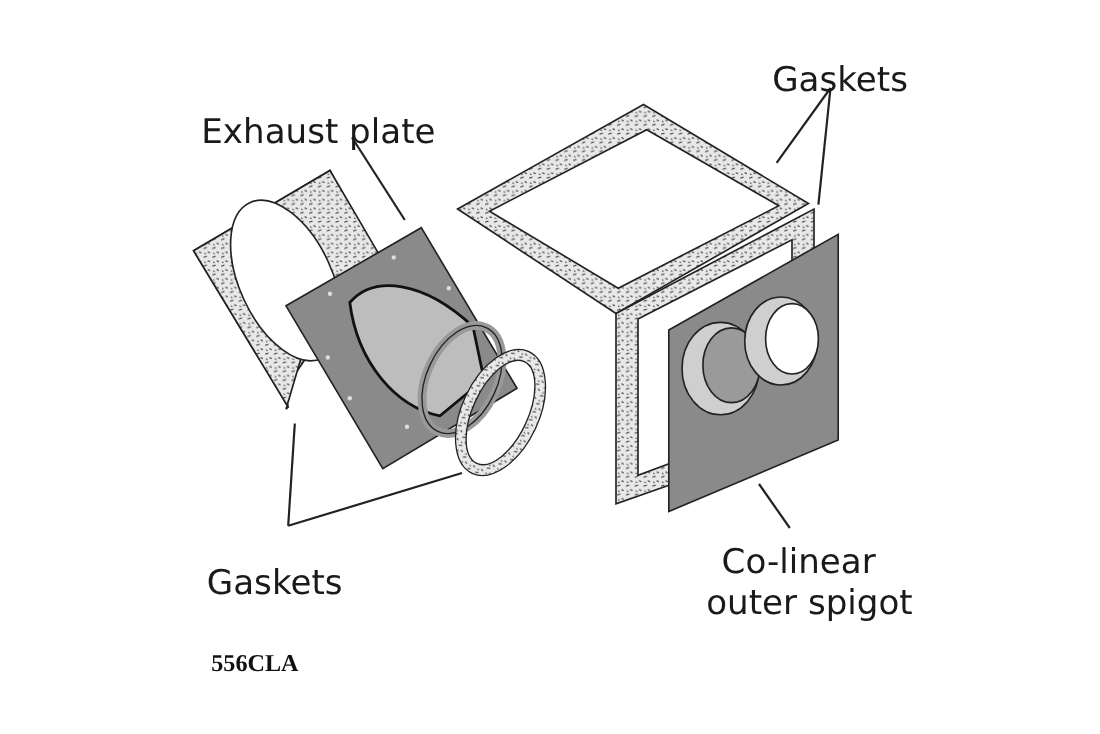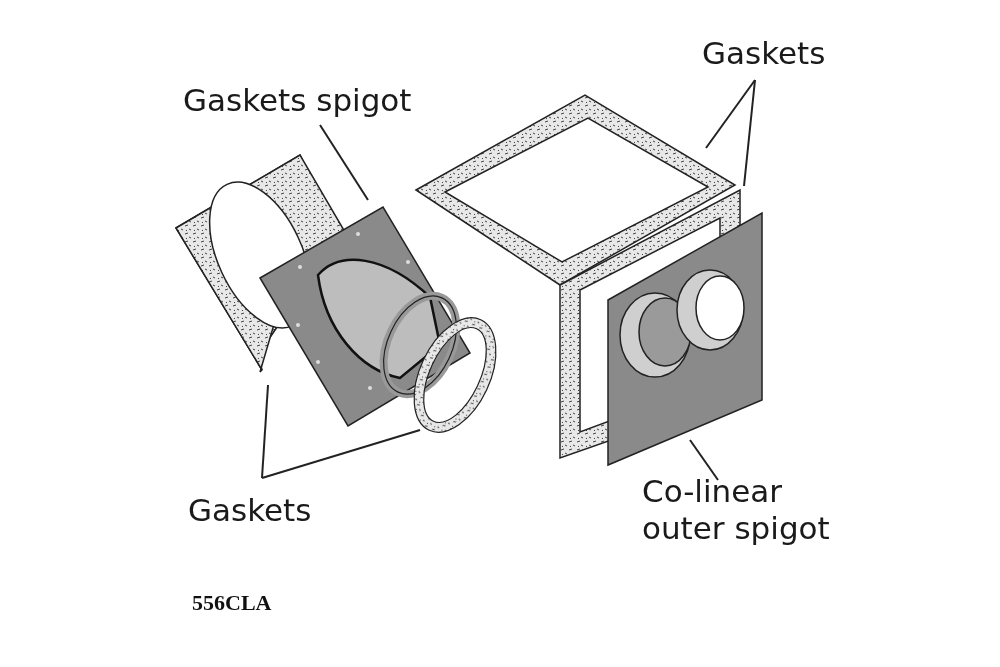--- a/index.html
+++ b/index.html
@@ -1,18 +1,18 @@
 <!DOCTYPE html>
 <html><head>
 <meta charset="utf-8">
 <style>
   html, body { margin: 0; padding: 0; background: #ffffff; }
   .canvas { position: relative; width: 1000px; height: 667px; background: #ffffff; overflow: hidden; }
   svg { position: absolute; left: 0; top: 0; }
-  .label { position: absolute; font-family: "DejaVu Sans", sans-serif; color: #1a1a1a; font-size: 31px; line-height: 1.05; white-space: nowrap; }
+  .label { position: absolute; font-family: "DejaVu Sans", sans-serif; color: #1a1a1a; font-size: 31px; line-height: 1.05; white-space: nowrap; margin-top: 20px; }
   .code { position: absolute; font-family: Liberation Serif, serif; font-weight: bold; color: #111; font-size: 22px; }
 </style>
 </head>
 <body>
 
 <div class="canvas">
   <svg width="1000" height="667" viewBox="0 0 1000 667">
     <defs>
       <pattern id="speckle" width="8" height="8" patternUnits="userSpaceOnUse">
         <rect width="8" height="8" fill="#e8e8e8"></rect>
@@ -72,19 +72,19 @@
     <g stroke="#222" stroke-width="2" fill="none">
       <line x1="320" y1="125" x2="368" y2="200"></line>
       <line x1="755" y1="80" x2="706" y2="148"></line>
       <line x1="755" y1="80" x2="744" y2="186"></line>
       <line x1="268" y1="385" x2="262" y2="478"></line>
       <line x1="262" y1="478" x2="420" y2="430"></line>
       <line x1="718" y1="480" x2="690" y2="440"></line>
     </g>
   </svg>
 
-  <div class="label" style="left:183px; top:84px;">Gaskets spigot</div>
+  <div class="label" style="left:183px; top:84px;">Exhaust plate</div>
   <div class="label" style="left:702px; top:37px;">Gaskets</div>
   <div class="label" style="left:188px; top:494px;">Gaskets</div>
-  <div class="label" style="left:642px; top:475px;">Co-linear</div>
+  <div class="label" style="left:656px; top:475px;">Co-linear</div>
   <div class="label" style="left:642px; top:512px;">outer spigot</div>
   <div class="code" style="left:192px; top:590px;">556CLA</div>
 </div>
 
 </body></html>

